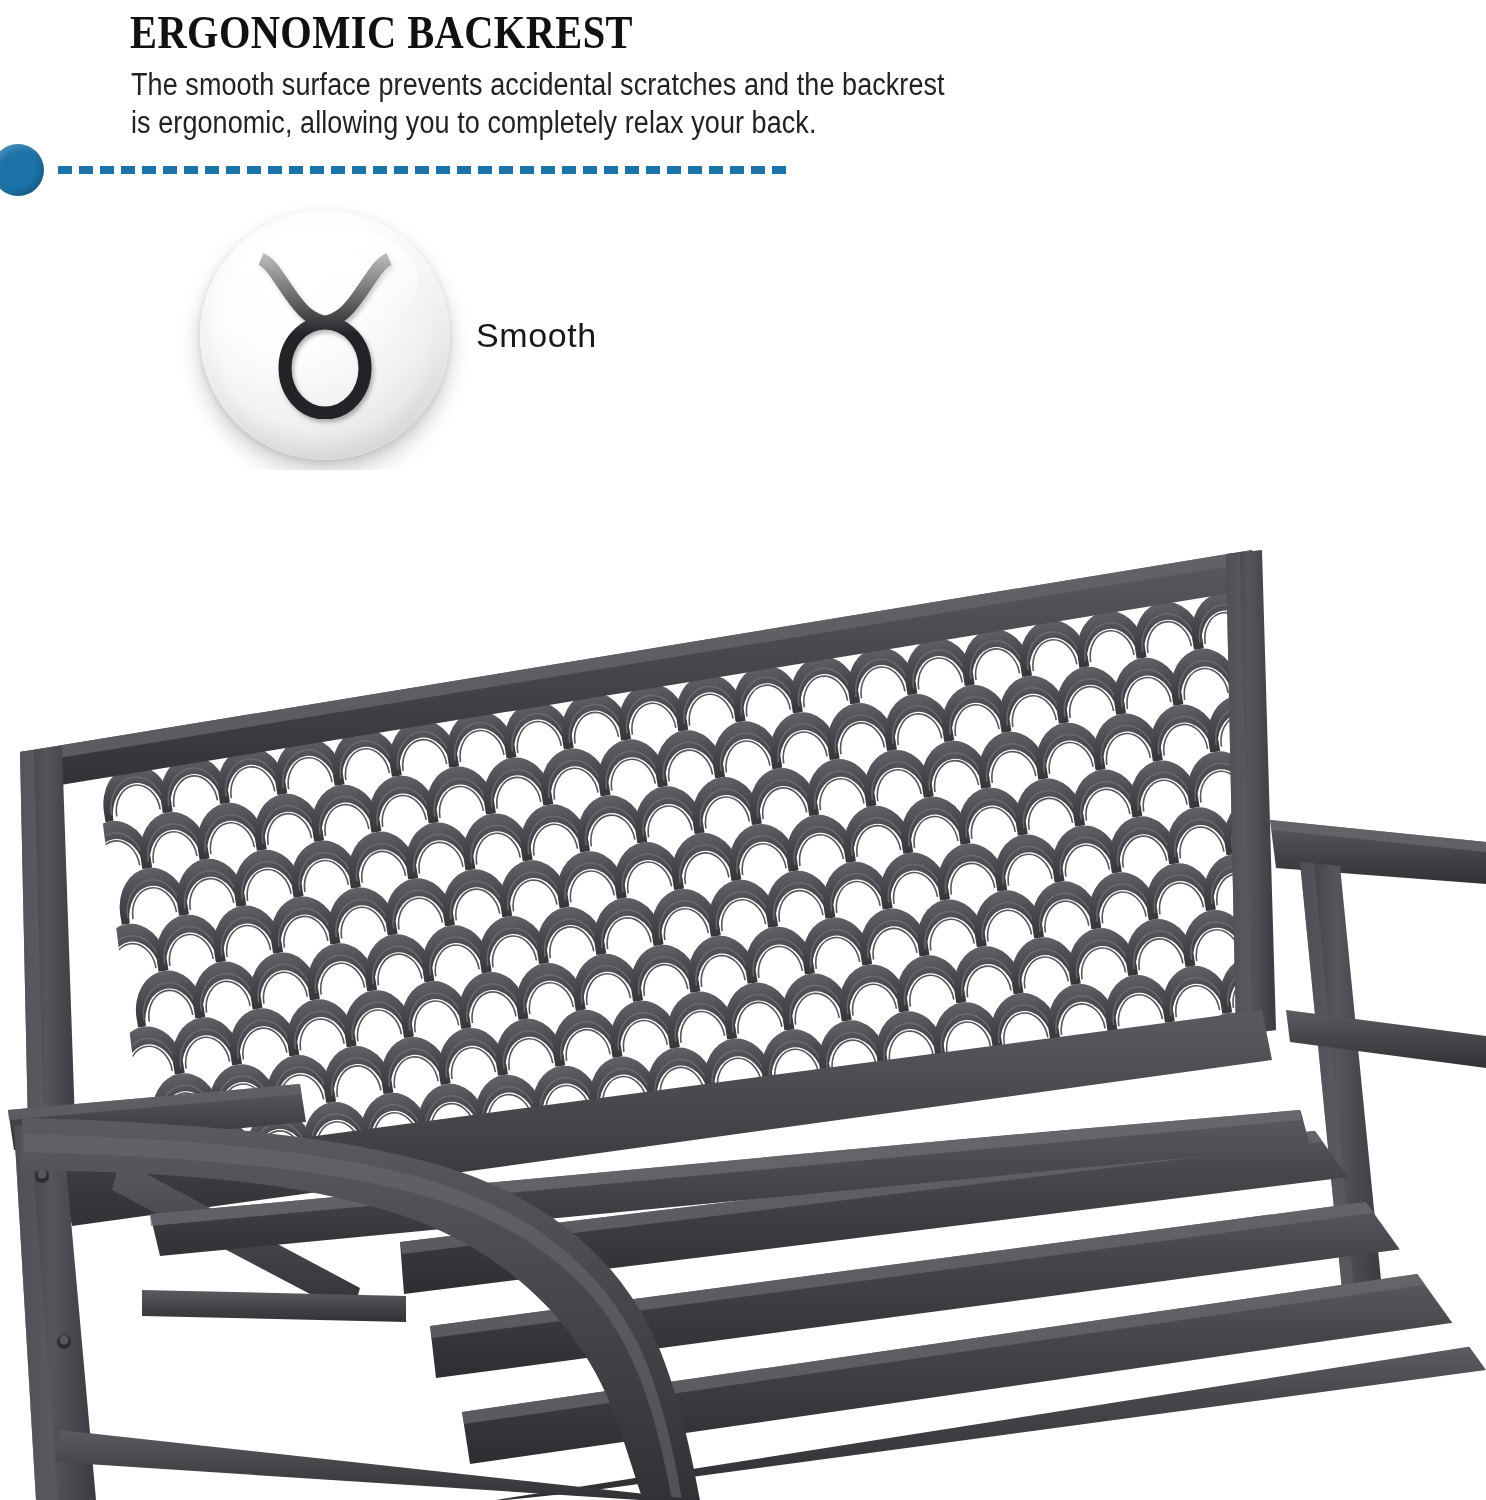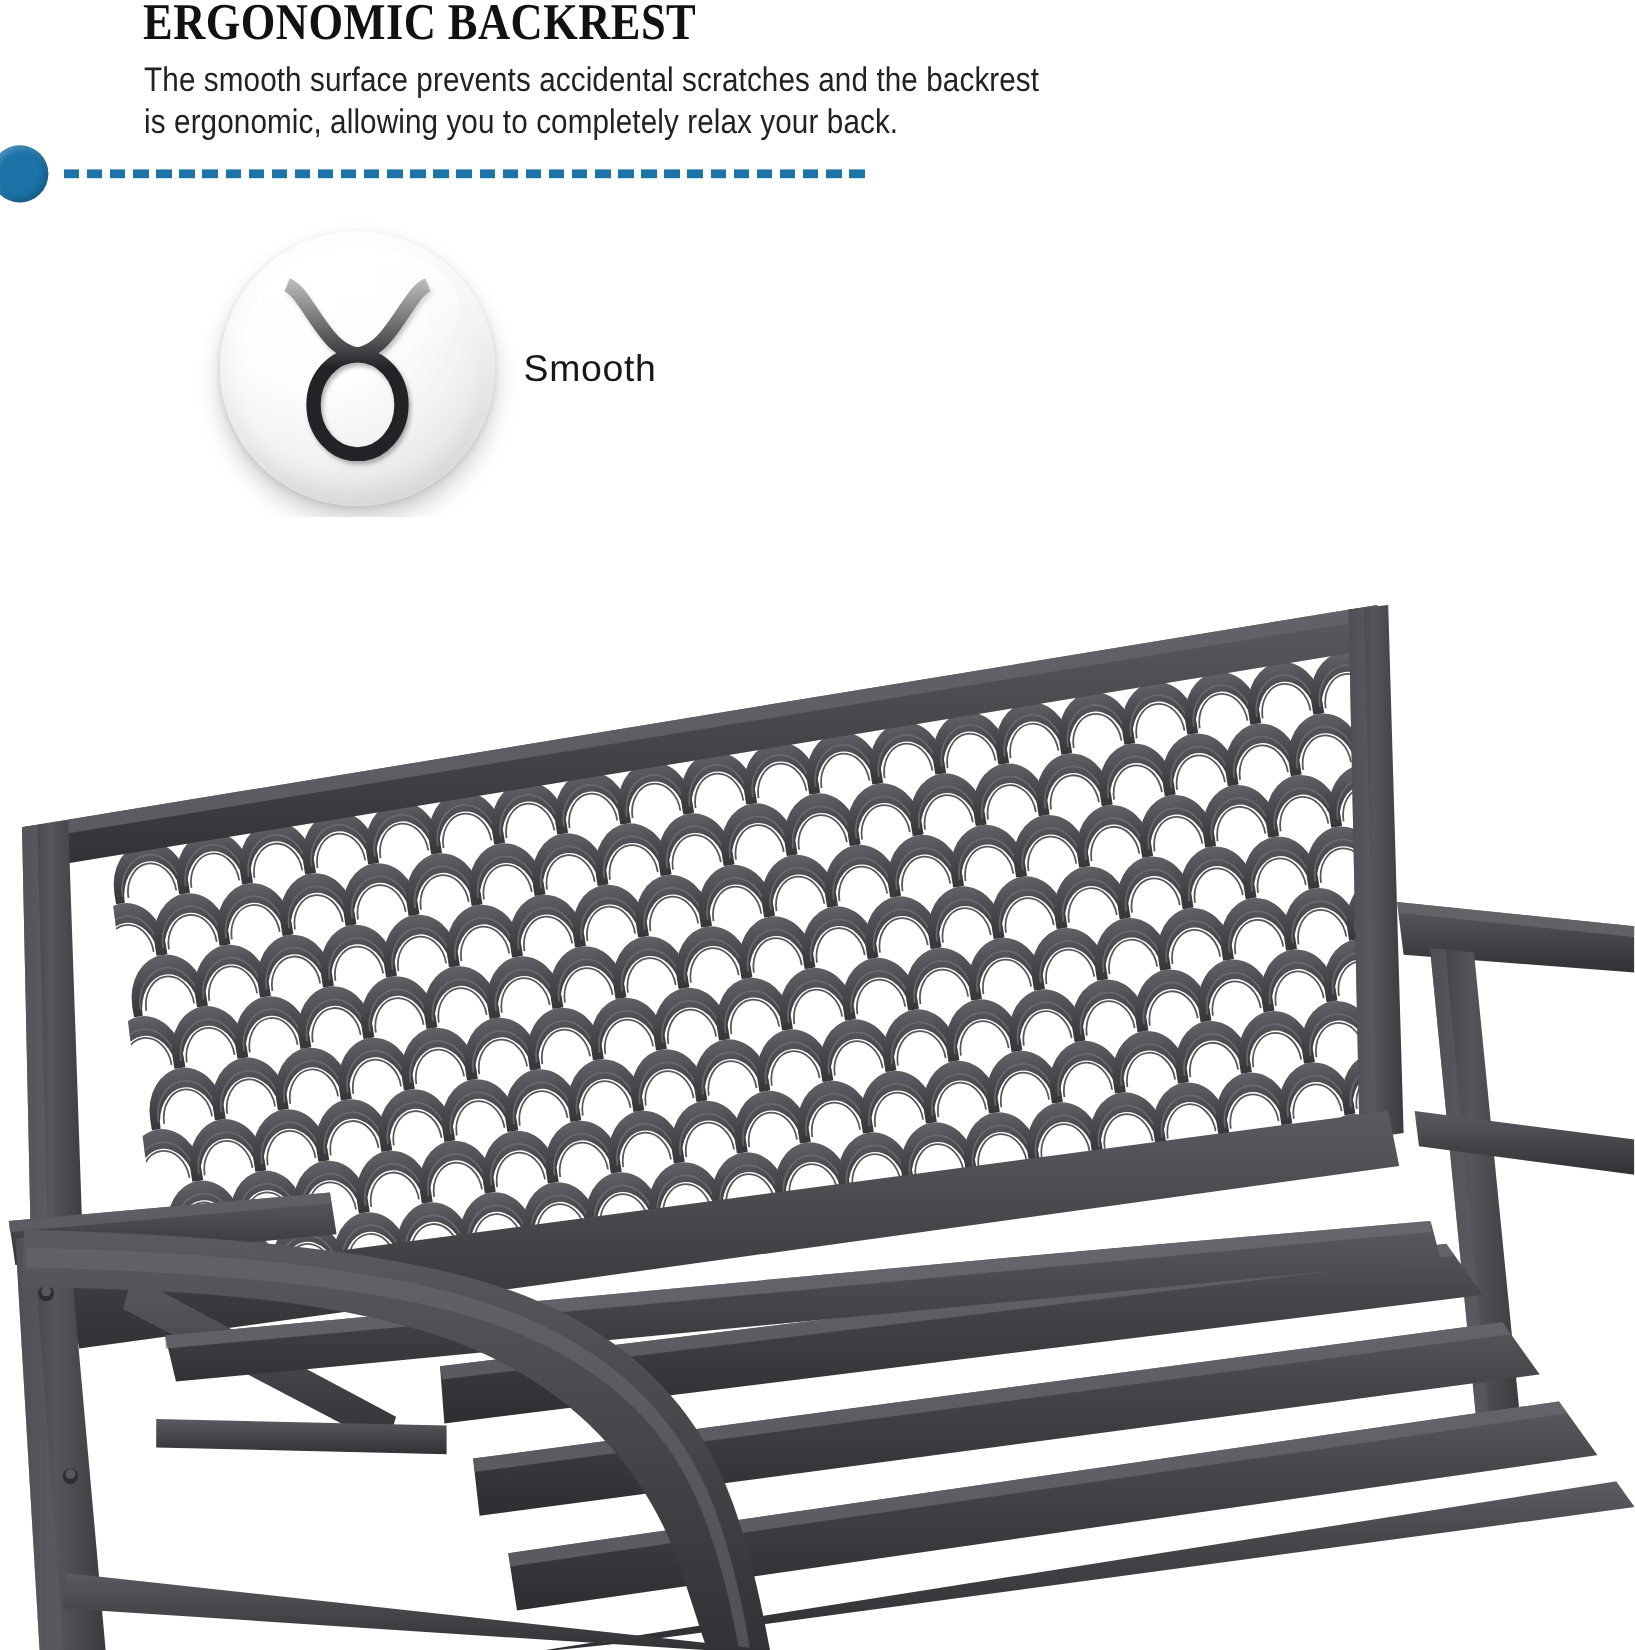--- a/index.html
+++ b/index.html
@@ -5,21 +5,21 @@
   * { margin:0; padding:0; box-sizing:border-box; }
   html, body { background:#ffffff; }
   body {
     width:1486px; height:1500px;
     position:relative; overflow:hidden;
     font-family:"Liberation Sans", sans-serif;
     background:#ffffff;
   }
 
   
-  #header-block { position:absolute; left:0; top:0; width:1176px; height:200px; }
+  #header-block { position:absolute; left:0; top:12px; width:1176px; height:200px; }
 
   #page-title {
     position:absolute; left:130px; top:-4px;
     font-family:"Liberation Serif", serif;
     font-weight:bold;
     font-size:47px;
     letter-spacing:0.5px;
     color:#111114;
     transform:scaleX(0.86);
     transform-origin:left center;

